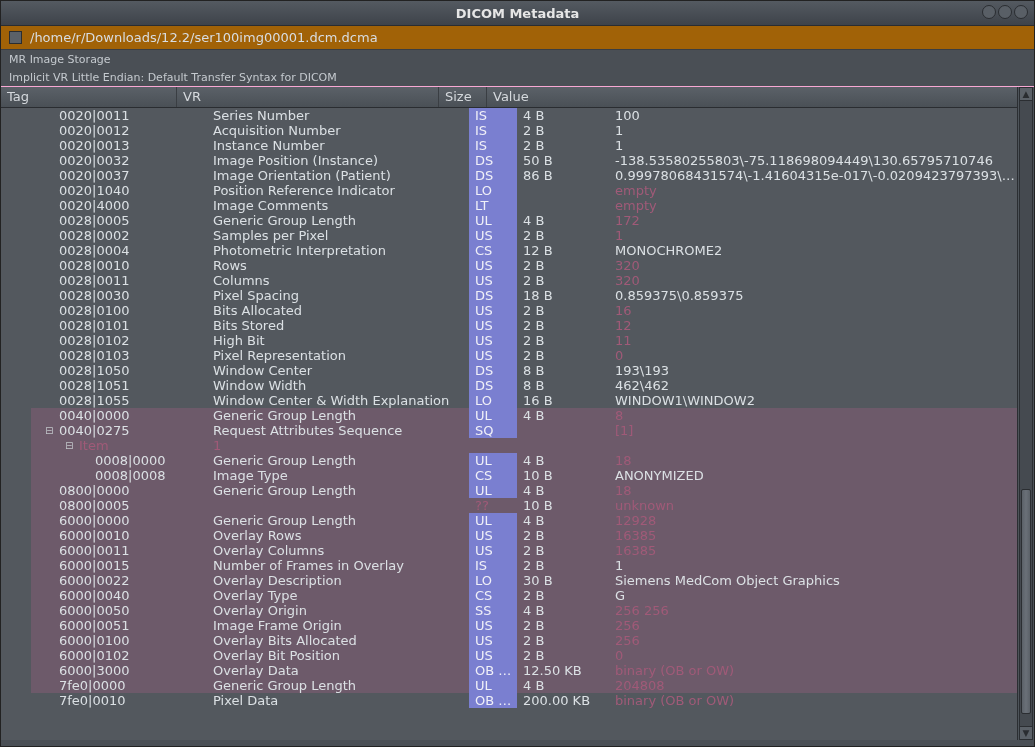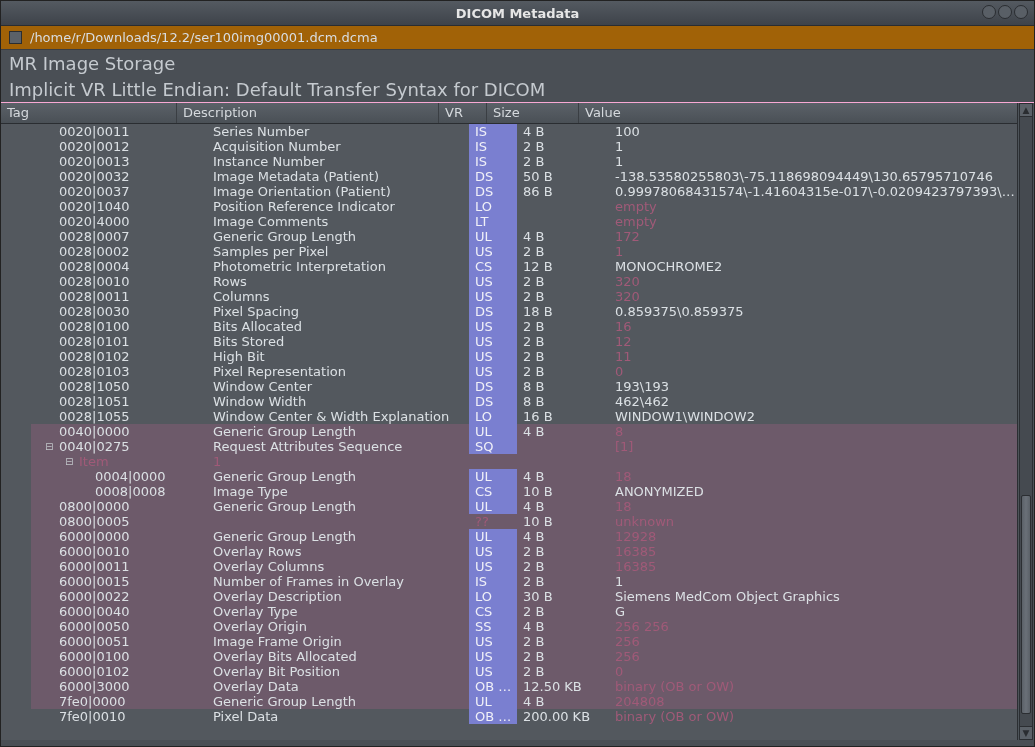--- a/index.html
+++ b/index.html
@@ -64,21 +64,21 @@
     background: #5b6168;
     box-sizing: border-box;
   }
   .pathbar .path {
     color: #d8dde2;
     font-size: 13px;
   }
   .infoline {
     padding: 3px 8px 2px 8px;
     color: #c5cacf;
-    font-size: 18px;
+    font-size: 11px;
   }
   .table-wrap {
     display: flex;
     flex: 1;
     min-height: 0;
     border-top: 1px solid #f9a8d4;
   }
   .table {
     flex: 1;
     overflow: hidden;
@@ -204,21 +204,20 @@
     <span class="path">/home/r/Downloads/12.2/ser100img00001.dcm.dcma</span>
   </div>
 
   <div class="infoline">MR Image Storage</div>
   <div class="infoline">Implicit VR Little Endian: Default Transfer Syntax for DICOM</div>
 
   <div class="table-wrap">
     <div class="table">
       <div class="header-row">
         <div>Tag</div>
-        <div>Description</div>
         <div>VR</div>
         <div>Size</div>
         <div>Value</div>
       </div>
       <div class="rows" id="rows">
           <div class="row normal">
             <div class="cell-tag tree-indent0">
               <span>0020|0011</span>
             </div>
             <div>Series Number</div>
@@ -241,21 +240,21 @@
             </div>
             <div>Instance Number</div>
             <div class="cell-vr">IS</div>
             <div>2 B</div>
             <div>1</div>
           </div>
           <div class="row normal">
             <div class="cell-tag tree-indent0">
               <span>0020|0032</span>
             </div>
-            <div>Image Metadata (Patient)</div>
+            <div>Image Position (Instance)</div>
             <div class="cell-vr">DS</div>
             <div>50 B</div>
             <div>-138.53580255803\-75.118698094449\130.65795710746</div>
           </div>
           <div class="row normal">
             <div class="cell-tag tree-indent0">
               <span>0020|0037</span>
             </div>
             <div>Image Orientation (Patient)</div>
             <div class="cell-vr">DS</div>
@@ -275,21 +274,21 @@
             <div class="cell-tag tree-indent0">
               <span>0020|4000</span>
             </div>
             <div>Image Comments</div>
             <div class="cell-vr">LT</div>
             <div></div>
             <div class="pinktext">empty</div>
           </div>
           <div class="row normal">
             <div class="cell-tag tree-indent0">
-              <span>0028|0007</span>
+              <span>0028|0005</span>
             </div>
             <div>Generic Group Length</div>
             <div class="cell-vr">UL</div>
             <div>4 B</div>
             <div class="pinktext">172</div>
           </div>
           <div class="row normal">
             <div class="cell-tag tree-indent0">
               <span>0028|0002</span>
             </div>
@@ -421,21 +420,21 @@
               <span class="expander">⊟</span>
               <span class="pinktext">Item</span>
             </div>
             <div class="pinktext">1</div>
             <div class="cell-vr blank"></div>
             <div></div>
             <div></div>
           </div>
           <div class="row pink">
             <div class="cell-tag tree-indent2">
-              <span>0004|0000</span>
+              <span>0008|0000</span>
             </div>
             <div>Generic Group Length</div>
             <div class="cell-vr">UL</div>
             <div>4 B</div>
             <div class="pinktext">18</div>
           </div>
           <div class="row pink">
             <div class="cell-tag tree-indent2">
               <span>0008|0008</span>
             </div>

